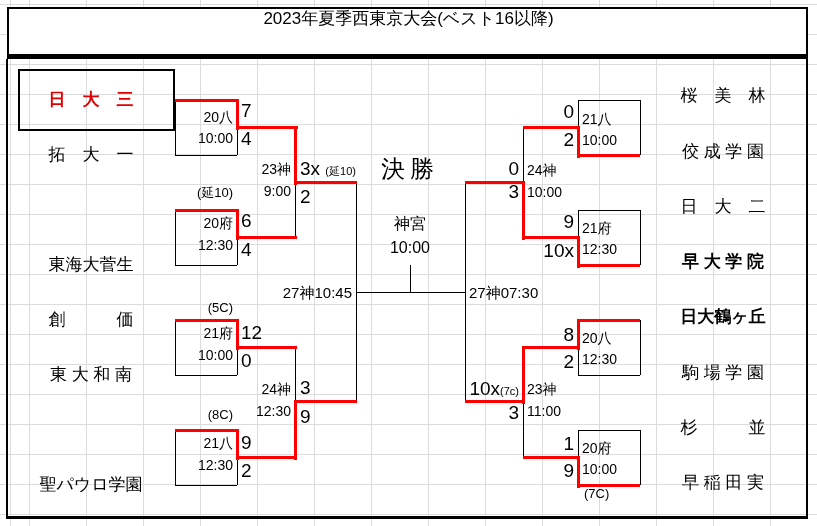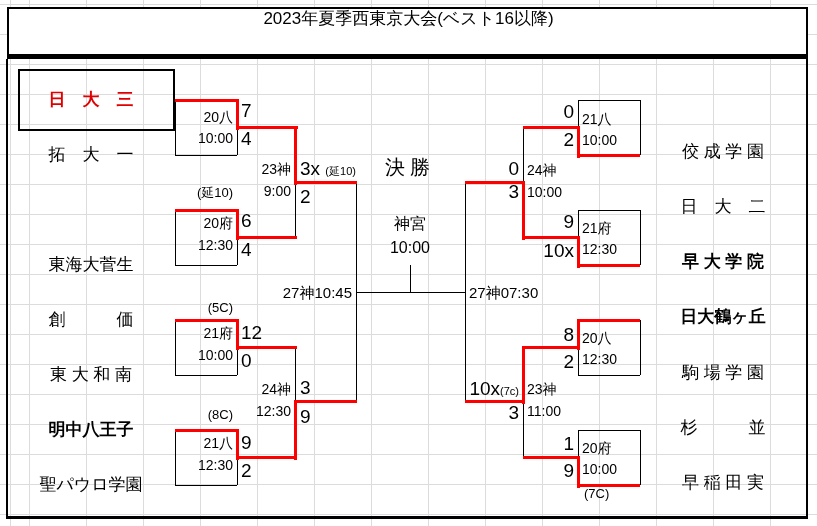--- a/index.html
+++ b/index.html
@@ -42,23 +42,23 @@
   <div class="thick" style="left:806px;top:59px;width:2px;height:457px"></div>
   <div class="thick" style="left:6px;top:516px;width:802px;height:3px"></div>
 
   <div class="box" style="left:18px;top:69px;width:157px;height:62px"></div>
 
   <div class="txt team red bold" style="left:10px;top:89px;width:162px">日　大　三</div>
   <div class="txt team" style="left:10px;top:144px;width:162px">拓　大　一</div>
   <div class="txt team" style="left:10px;top:254px;width:162px">東海大菅生</div>
   <div class="txt team" style="left:10px;top:309px;width:162px">創　　　価</div>
   <div class="txt team" style="left:10px;top:364px;width:162px">東 大 和 南</div>
-  <div class="txt team bold" style="left:10px;top:419px;width:162px">明中八王子</div>
   <div class="txt team" style="left:10px;top:474px;width:162px">聖パウロ学園</div>
 
+  <div class="txt team" style="left:644px;top:85px;width:158px">桜　美　林</div>
   <div class="txt team" style="left:644px;top:196px;width:158px">日　大　二</div>
   <div class="txt team" style="left:644px;top:141px;width:158px">佼 成 学 園</div>
   <div class="txt team bold" style="left:644px;top:251px;width:158px">早 大 学 院</div>
   <div class="txt team bold" style="left:644px;top:306px;width:158px">日大鶴ヶ丘</div>
   <div class="txt team" style="left:644px;top:362px;width:158px">駒 場 学 園</div>
   <div class="txt team" style="left:644px;top:417px;width:158px">杉　　　並</div>
   <div class="txt team" style="left:644px;top:472px;width:158px">早 稲 田 実</div>
 
   <div class="txt venue vr" style="left:163px;top:110px">20八</div>
   <div class="txt venue vr" style="left:163px;top:131px">10:00</div>
@@ -114,21 +114,21 @@
   <div class="txt score vr" style="left:514px;top:325px">8</div>
   <div class="txt score vr" style="left:514px;top:352px">2</div>
   <div class="txt score vr" style="left:514px;top:434px">1</div>
   <div class="txt score vr" style="left:514px;top:461px">9</div>
   <div class="txt score vr" style="left:444px;top:379px;width:75px"><span>10x</span><span class="small">(7c)</span></div>
   <div class="txt score vr" style="left:459px;top:403px">3</div>
 
   <div class="txt sflabel vr" style="left:252px;top:285px">27神10:45</div>
   <div class="txt sflabel vlft" style="left:469px;top:285px">27神07:30</div>
 
-  <div class="txt finaltxt" style="left:360px;top:156px;font-size:20px;letter-spacing:5px">決勝</div>
+  <div class="txt finaltxt" style="left:360px;top:156px;font-size:24px;letter-spacing:5px">決勝</div>
   <div class="txt finaltxt" style="left:360px;top:215px;font-size:16px">神宮</div>
   <div class="txt finaltxt" style="left:360px;top:239px;font-size:16px">10:00</div>
 
 <div class="hl" style="left: 175px; top: 100px; width: 62px;"></div>
     <div class="hl" style="left: 175px; top: 155px; width: 62px;"></div>
     <div class="hl" style="left: 175px; top: 210px; width: 62px;"></div>
     <div class="hl" style="left: 175px; top: 265px; width: 62px;"></div>
     <div class="hl" style="left: 175px; top: 320px; width: 62px;"></div>
     <div class="hl" style="left: 175px; top: 375px; width: 62px;"></div>
     <div class="hl" style="left: 175px; top: 430px; width: 62px;"></div>

